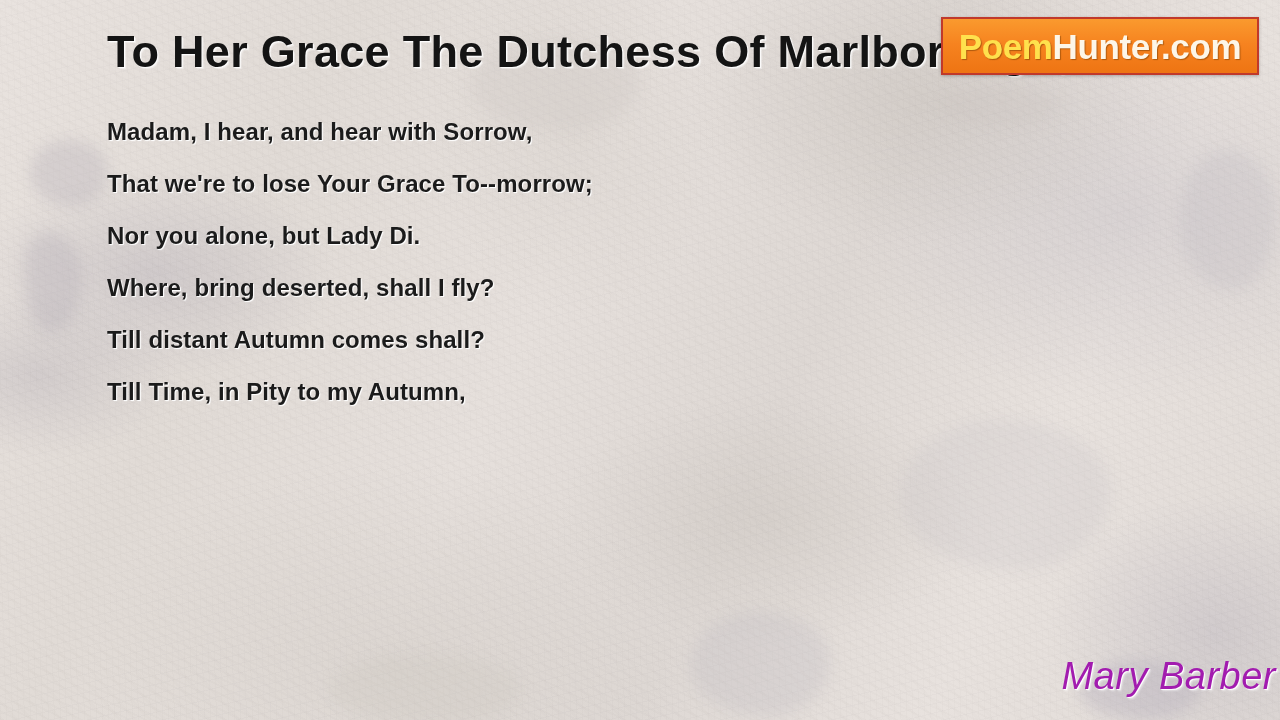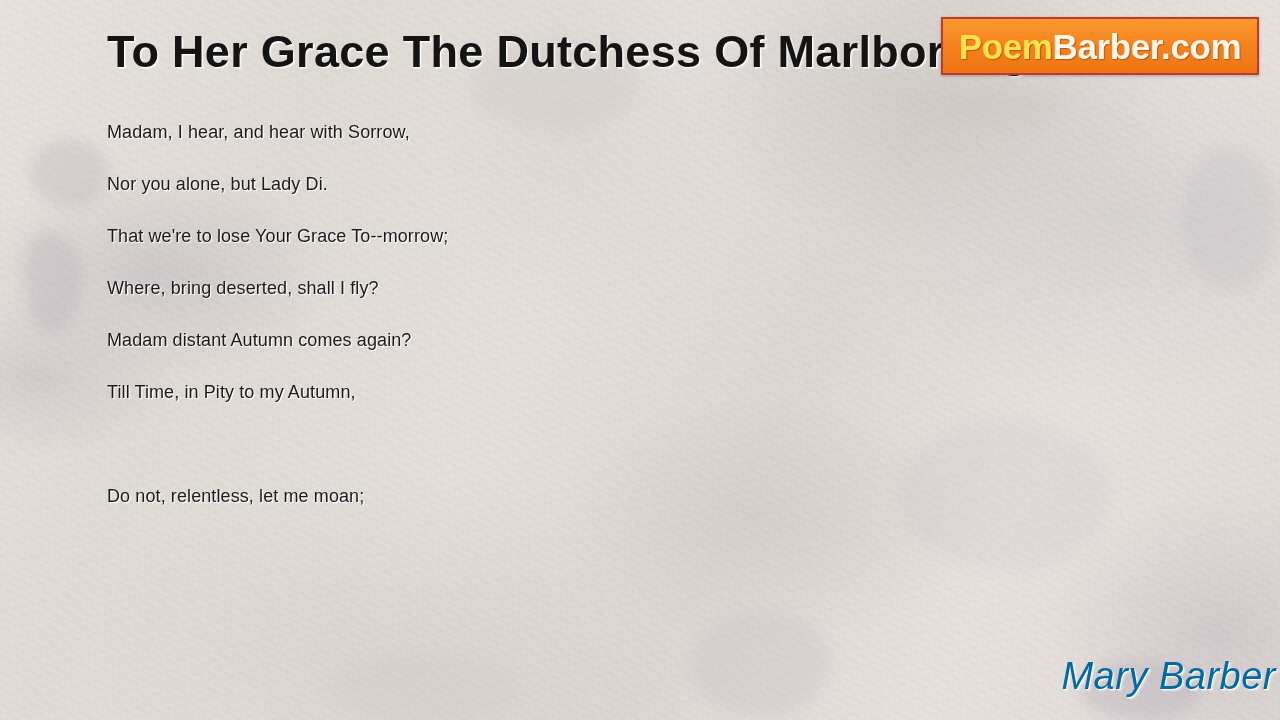--- a/index.html
+++ b/index.html
@@ -97,22 +97,22 @@
   }
 
   .poem-body {
     position: absolute;
     left: 107px;
     top: 106px;
     width: 820px;
   }
 
   .poem-line {
-    font-size: 18px;
-    font-weight: normal;
+    font-size: 24px;
+    font-weight: bold;
     color: #1b1b1b;
     line-height: 52px;
     height: 52px;
     white-space: nowrap;
     letter-spacing: 0.1px;
     text-shadow:
       1px 1px 0 rgba(255,255,255,0.9),
       1px 1px 2px rgba(255,255,255,0.5);
   }
 
@@ -121,21 +121,21 @@
     text-shadow: none;
   }
 
   .poem-author {
     position: absolute;
     right: 4px;
     top: 655px;
     font-size: 38px;
     font-style: italic;
     font-weight: normal;
-    color: #0369a1;
+    color: #a21caf;
     white-space: nowrap;
     letter-spacing: 0.5px;
     text-shadow:
       1px 1px 0 rgba(255,255,255,0.9),
       2px 2px 2px rgba(255,255,255,0.5);
   }
 
   
   .site-logo {
     position: absolute;
@@ -187,30 +187,29 @@
   <div class="paper-splotch splotch-g"></div>
   <div class="paper-splotch splotch-h"></div>
   <div class="paper-splotch splotch-i"></div>
 
   <div class="content">
 
     <div class="poem-title">To Her Grace The Dutchess Of Marlborough, d</div>
 
     <div class="poem-body">
       <div class="poem-line">Madam, I hear, and hear with Sorrow,</div>
+      <div class="poem-line">That we're to lose Your Grace To--morrow;</div>
       <div class="poem-line">Nor you alone, but Lady Di.</div>
-      <div class="poem-line">That we're to lose Your Grace To--morrow;</div>
       <div class="poem-line">Where, bring deserted, shall I fly?</div>
-      <div class="poem-line">Madam distant Autumn comes again?</div>
+      <div class="poem-line">Till distant Autumn comes shall?</div>
       <div class="poem-line">Till Time, in Pity to my Autumn,</div>
       <div class="poem-line blank"></div>
-      <div class="poem-line">Do not, relentless, let me moan;</div>
     </div>
 
     <div class="poem-author">Mary Barber</div>
 
   </div>
 
   <div class="site-logo">
-    <span class="site-logo-text"><span class="logo-poem">Poem</span><span class="logo-hunter">Barber.com</span></span>
+    <span class="site-logo-text"><span class="logo-poem">Poem</span><span class="logo-hunter">Hunter.com</span></span>
   </div>
 
 </div>
 
 </body></html>

